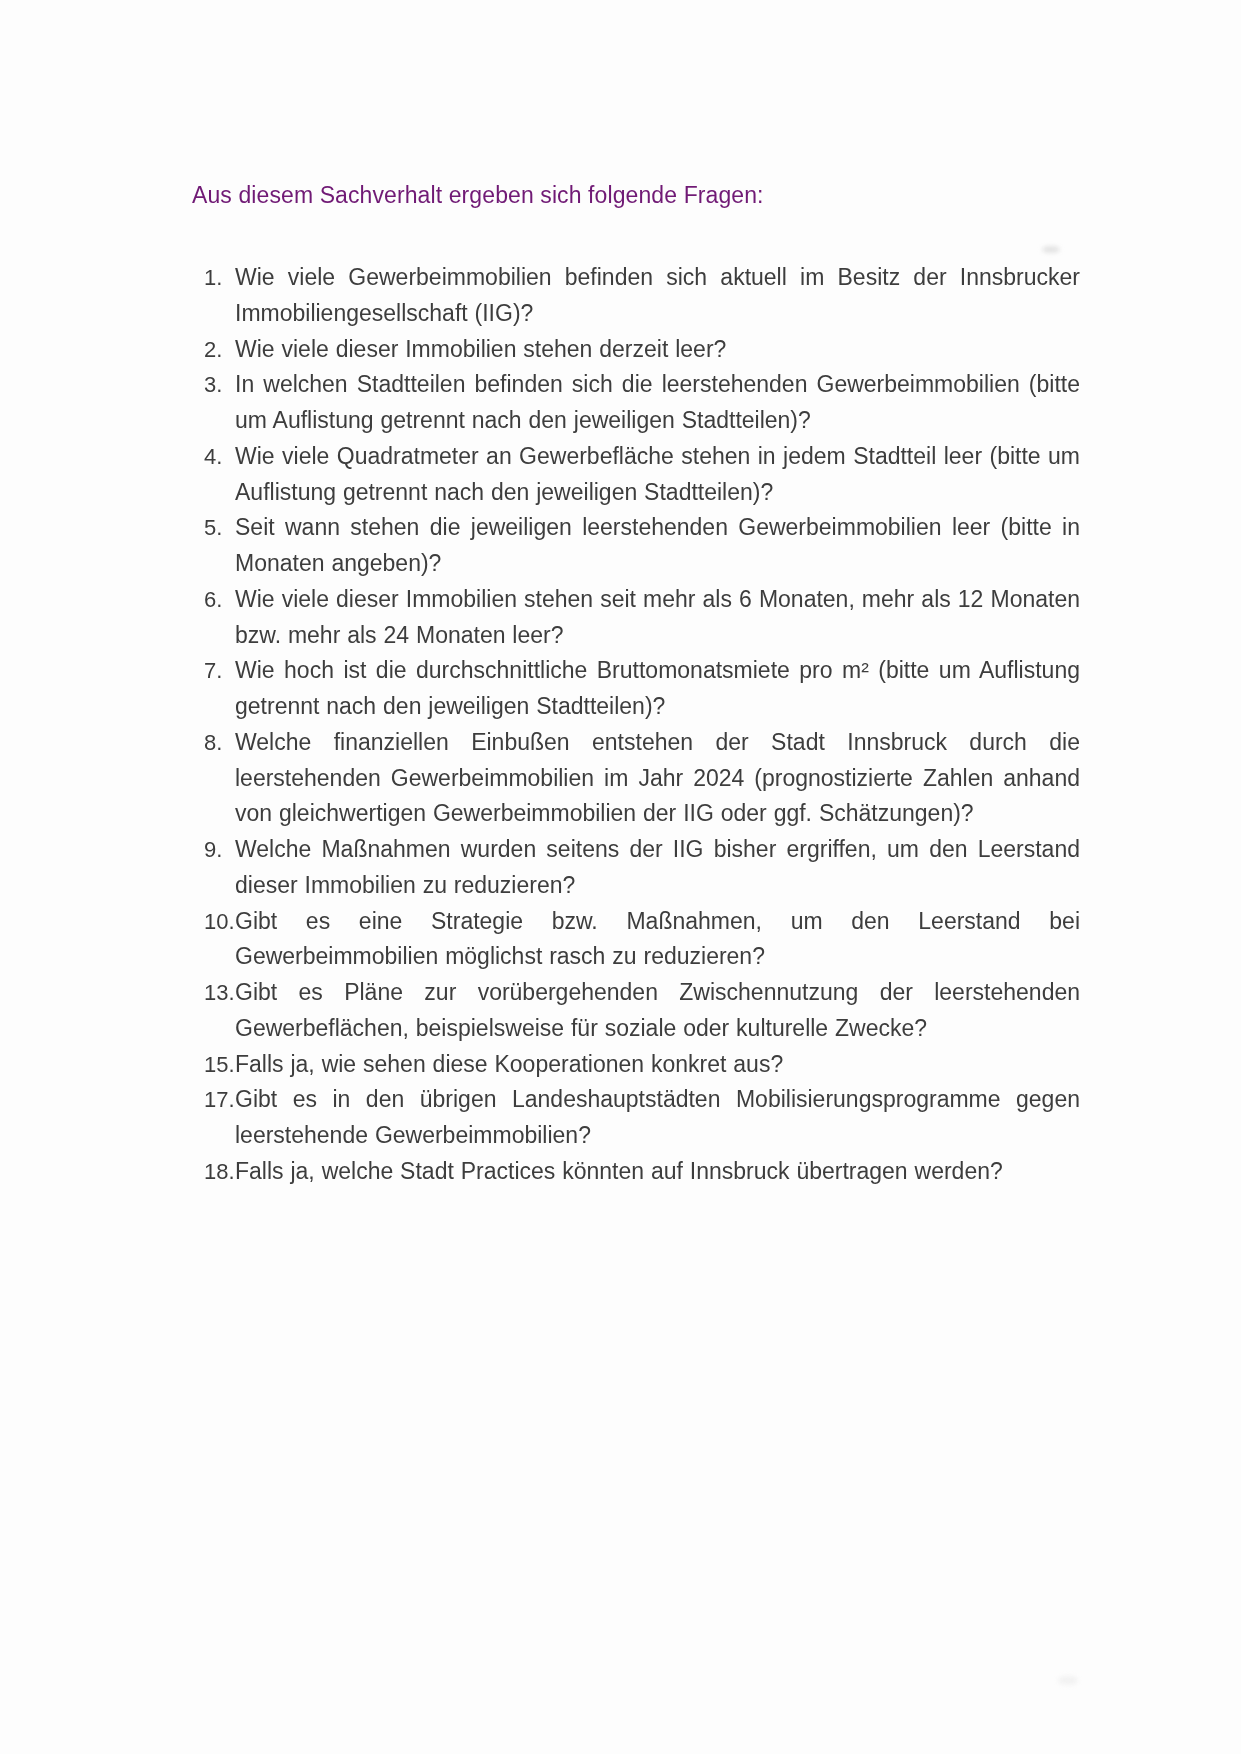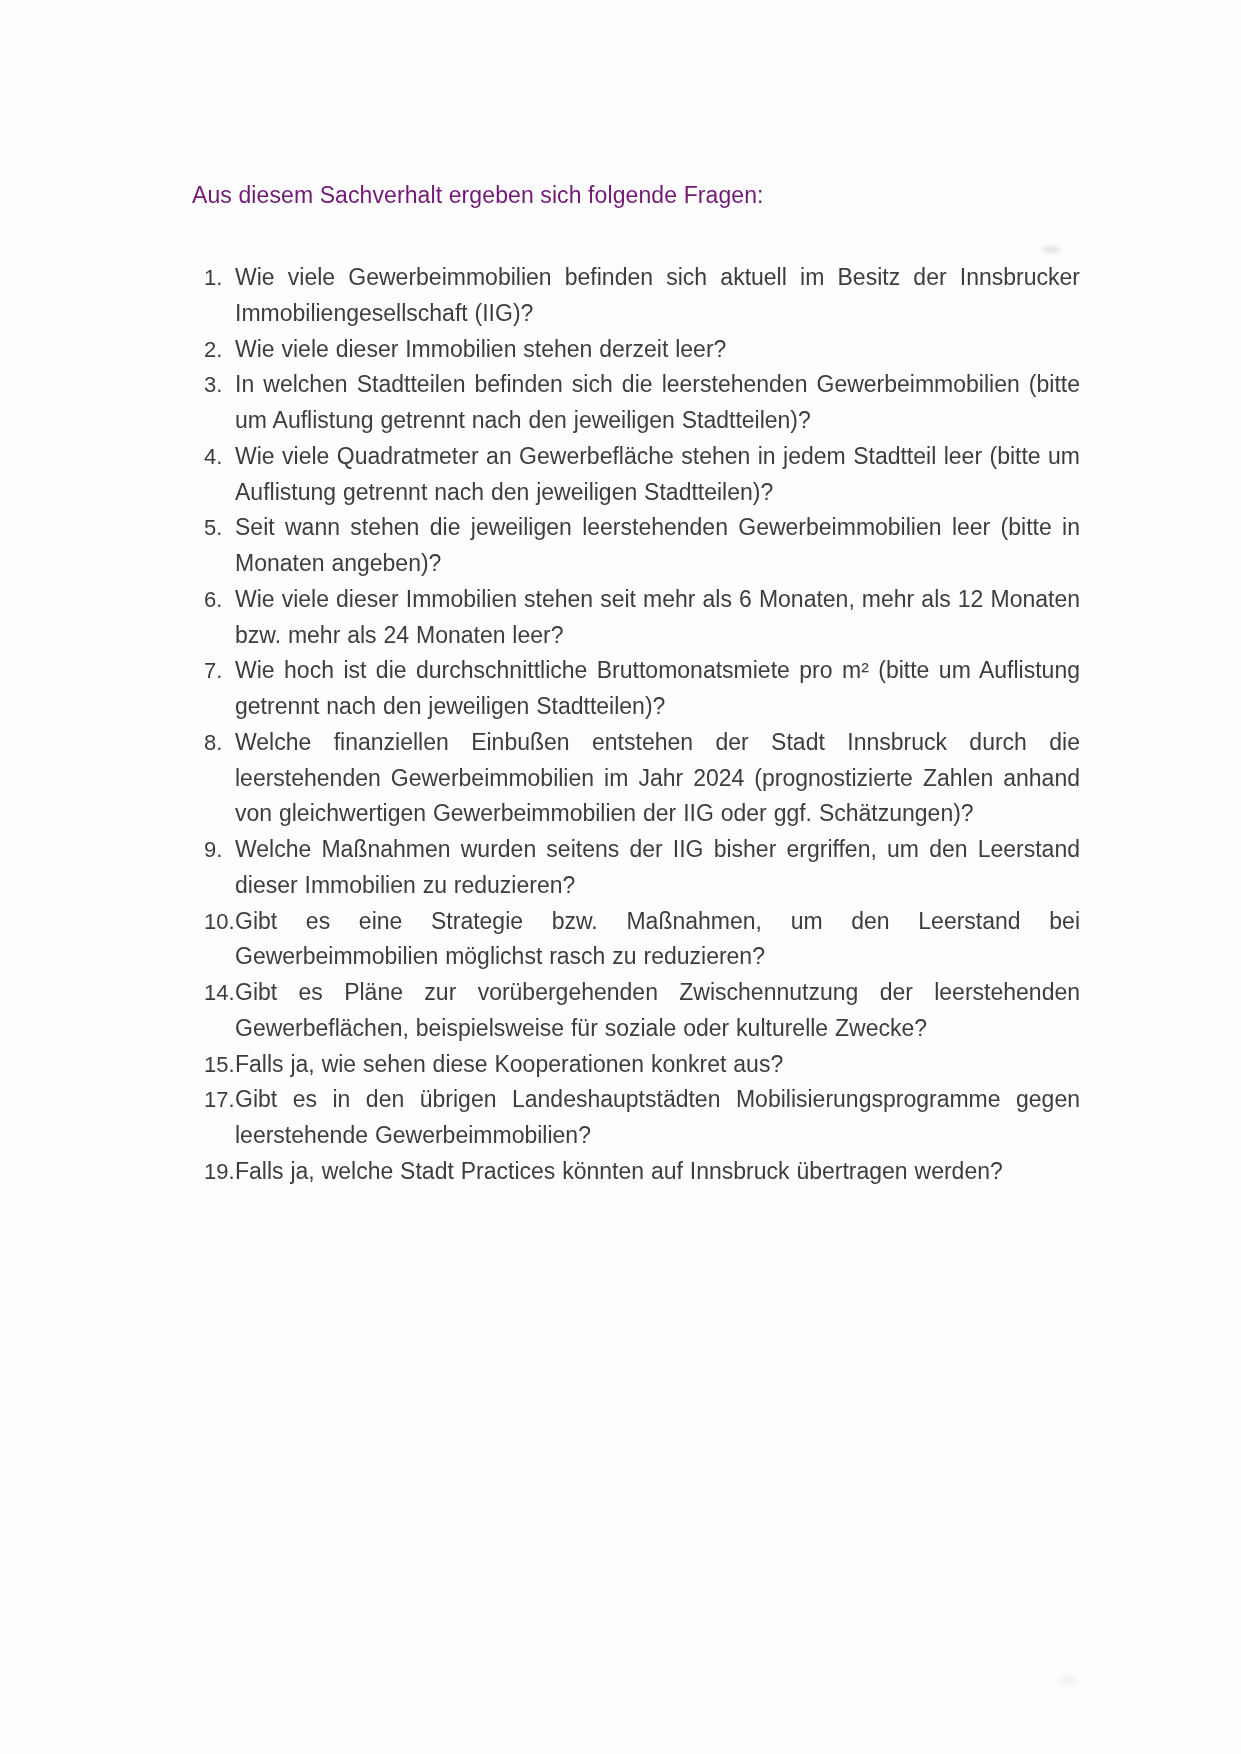--- a/index.html
+++ b/index.html
@@ -131,38 +131,38 @@
     </div>
 
     <div class="q-row">
       <span class="q-num">10.</span>
       <p class="q-text">Gibt es eine Strategie bzw. Maßnahmen, um den Leerstand bei Gewerbeimmobilien möglichst rasch zu reduzieren?</p>
     </div>
 
 
 
     <div class="q-row">
-      <span class="q-num">14.</span>
+      <span class="q-num">13.</span>
       <p class="q-text">Gibt es Pläne zur vorübergehenden Zwischennutzung der leerstehenden Gewerbeflächen, beispielsweise für soziale oder kulturelle Zwecke?</p>
     </div>
 
 
     <div class="q-row">
       <span class="q-num">15.</span>
       <p class="q-text">Falls ja, wie sehen diese Kooperationen konkret aus?</p>
     </div>
 
 
     <div class="q-row">
       <span class="q-num">17.</span>
       <p class="q-text">Gibt es in den übrigen Landeshauptstädten Mobilisierungsprogramme gegen leerstehende Gewerbeimmobilien?</p>
     </div>
 
     <div class="q-row">
-      <span class="q-num">19.</span>
+      <span class="q-num">18.</span>
       <p class="q-text">Falls ja, welche Stadt Practices könnten auf Innsbruck übertragen werden?</p>
     </div>
 
   </div>
 
   <div class="smudge smudge-top"></div>
   <div class="smudge smudge-bottom"></div>
 
 </div>
 

